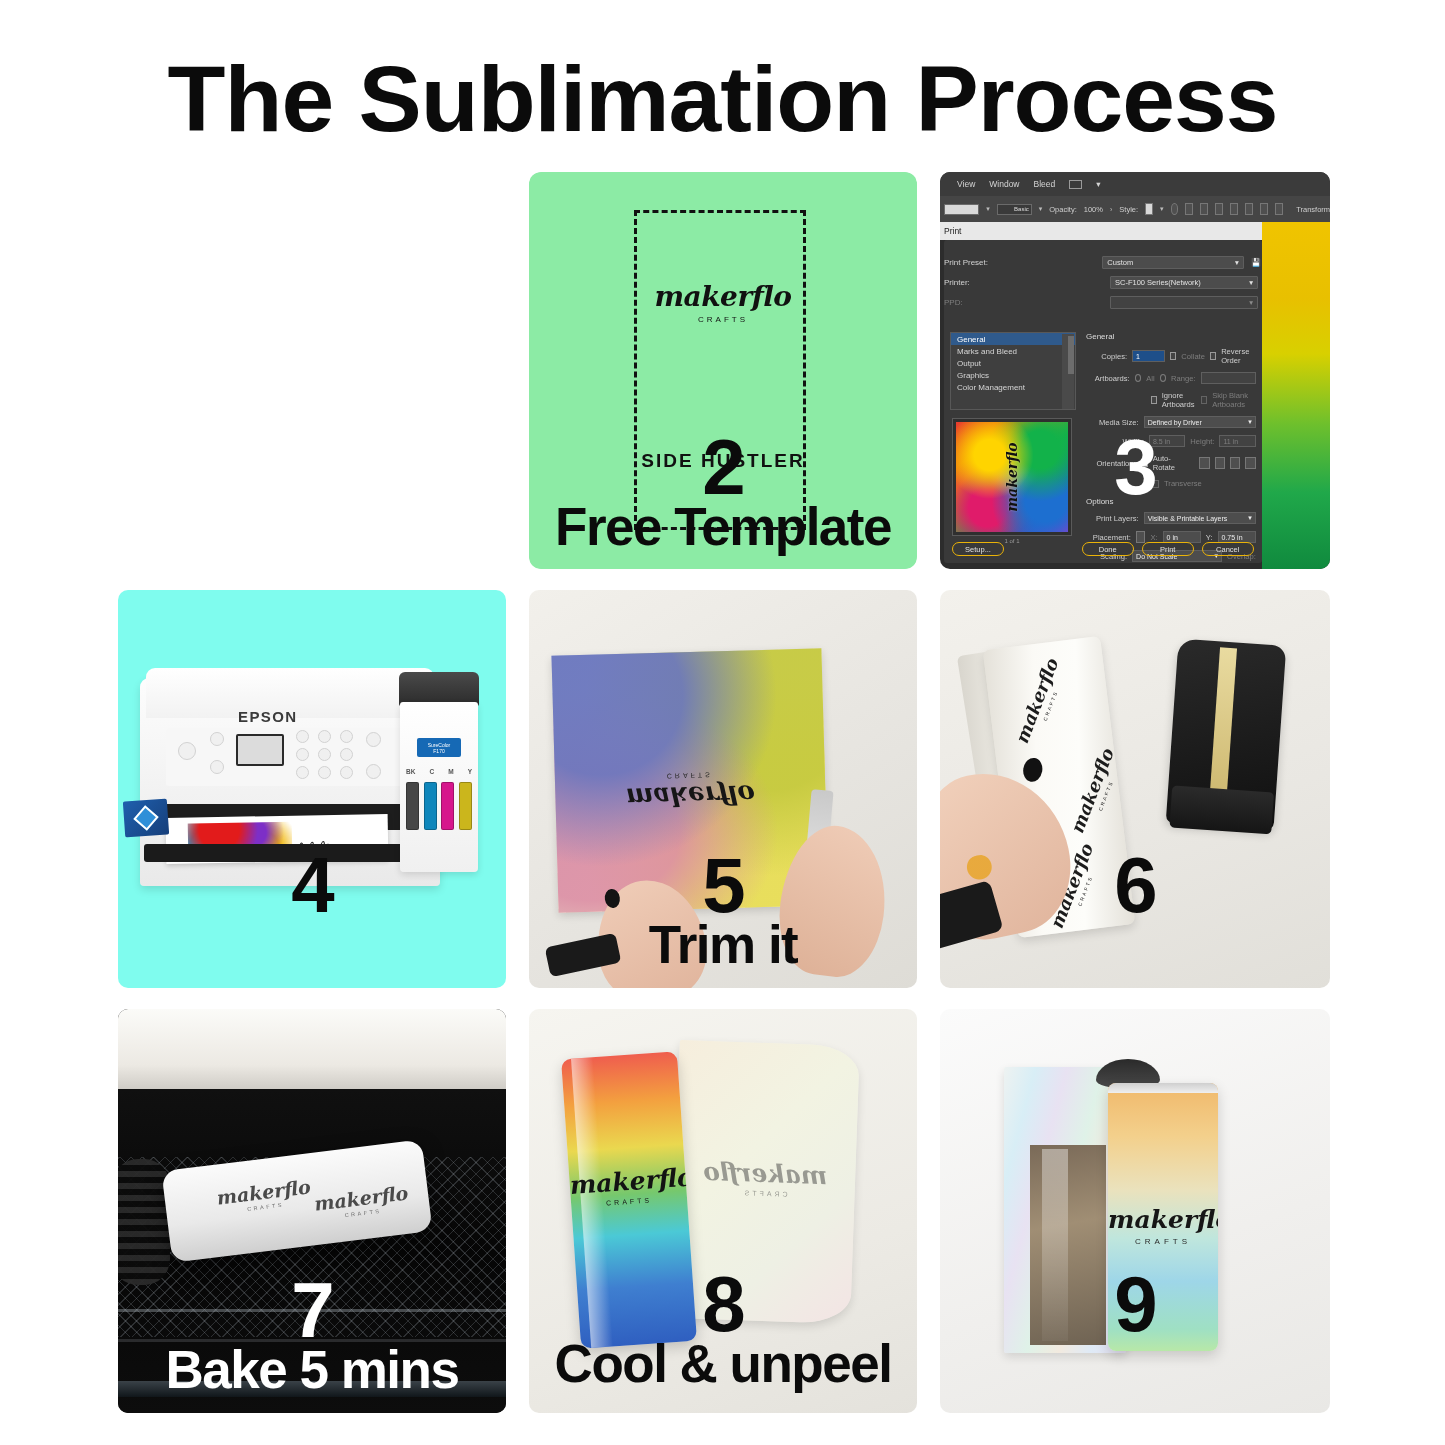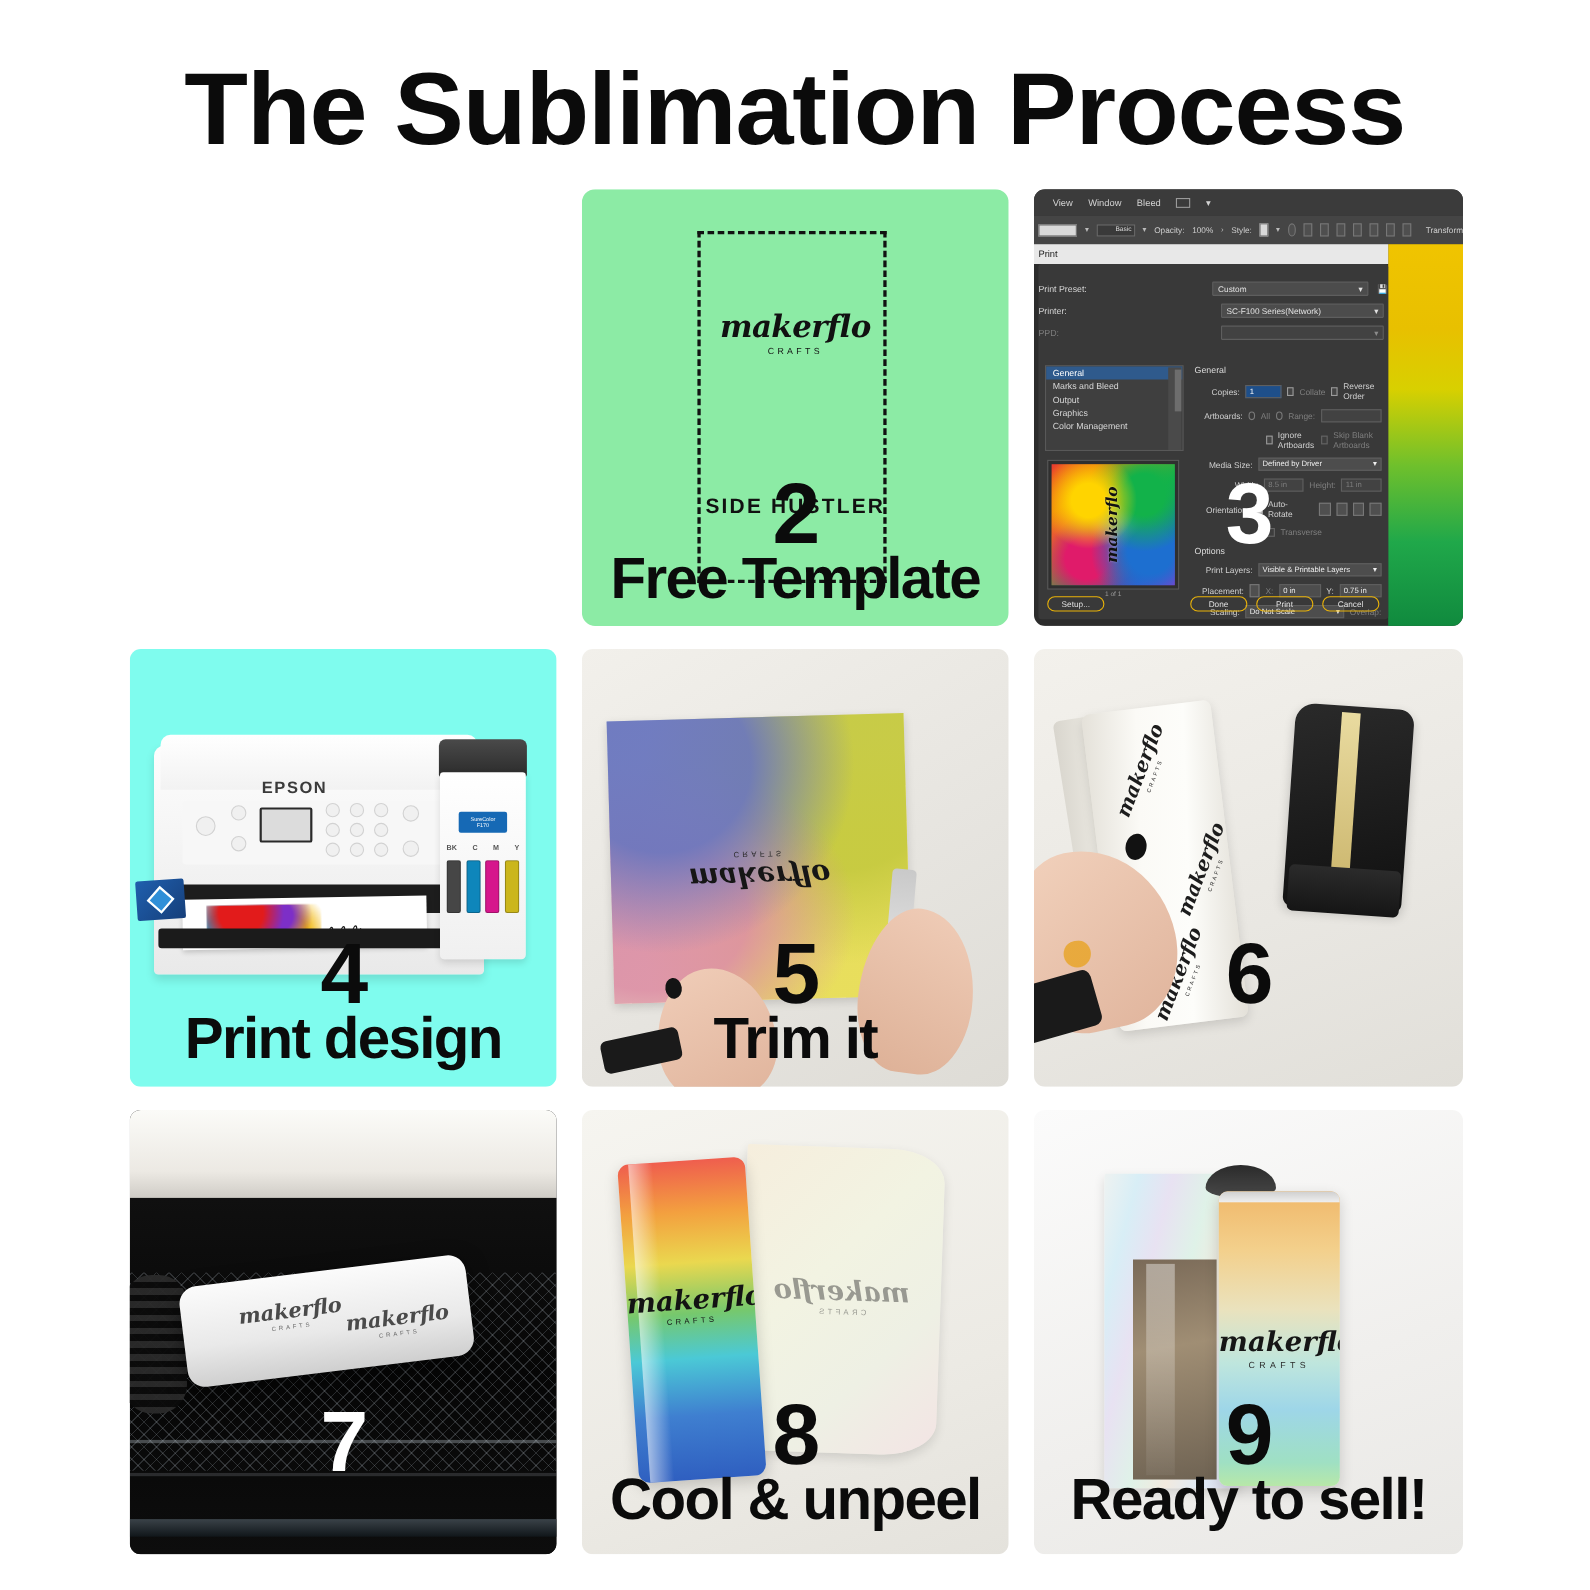--- a/index.html
+++ b/index.html
@@ -719,21 +719,20 @@
           <i style="background:#0e86bb;"></i>
           <i style="background:#d6168c;"></i>
           <i style="background:#cbb61c;"></i>
         </div>
         <div class="logotag">
             <span class="d"></span>
           </div>
       </div>
       <div class="cap" style="top:256px;">
         <span class="num">4</span>
-        <span class="lbl">Print design</span>
       </div>
     </div>
 
     <div class="cell c5">
       <div class="photo">
         <div class="printsheet">
           <div class="mirror">
             <div class="word">makerflo</div>
             <div class="sub">CRAFTS</div>
           </div>
@@ -784,20 +783,21 @@
         <div class="rackline" style="top:330px;opacity:.5;"></div>
         <div class="coil"></div>
         <div class="tumbler7">
           <span class="mk" style="left:52px;top:22px;">makerflo<span class="s">CRAFTS</span></span>
           <span class="mk" style="left:148px;top:40px;">makerflo<span class="s">CRAFTS</span></span>
         </div>
         <div class="ovenglass"></div>
       </div>
       <div class="cap white" style="top:262px;">
         <span class="num">7</span>
+        <span class="lbl">Bake 5 mins</span>
       </div>
     </div>
 
     <div class="cell c8">
       <div class="photo">
         <div class="peel">
           <div class="ghost">
             <span>makerflo</span>
             <span class="s">CRAFTS</span>
           </div>
@@ -824,18 +824,17 @@
         <div class="tumbler9">
           <div class="rim"></div>
           <div class="lg9">
             <span>makerflo</span>
             <span class="s">CRAFTS</span>
           </div>
         </div>
       </div>
       <div class="cap" style="top:256px;">
         <span class="num">9</span>
-        <span class="lbl">Ready to sell!</span>
       </div>
     </div>
 
   </div>
 </div>
 
 </body></html>

